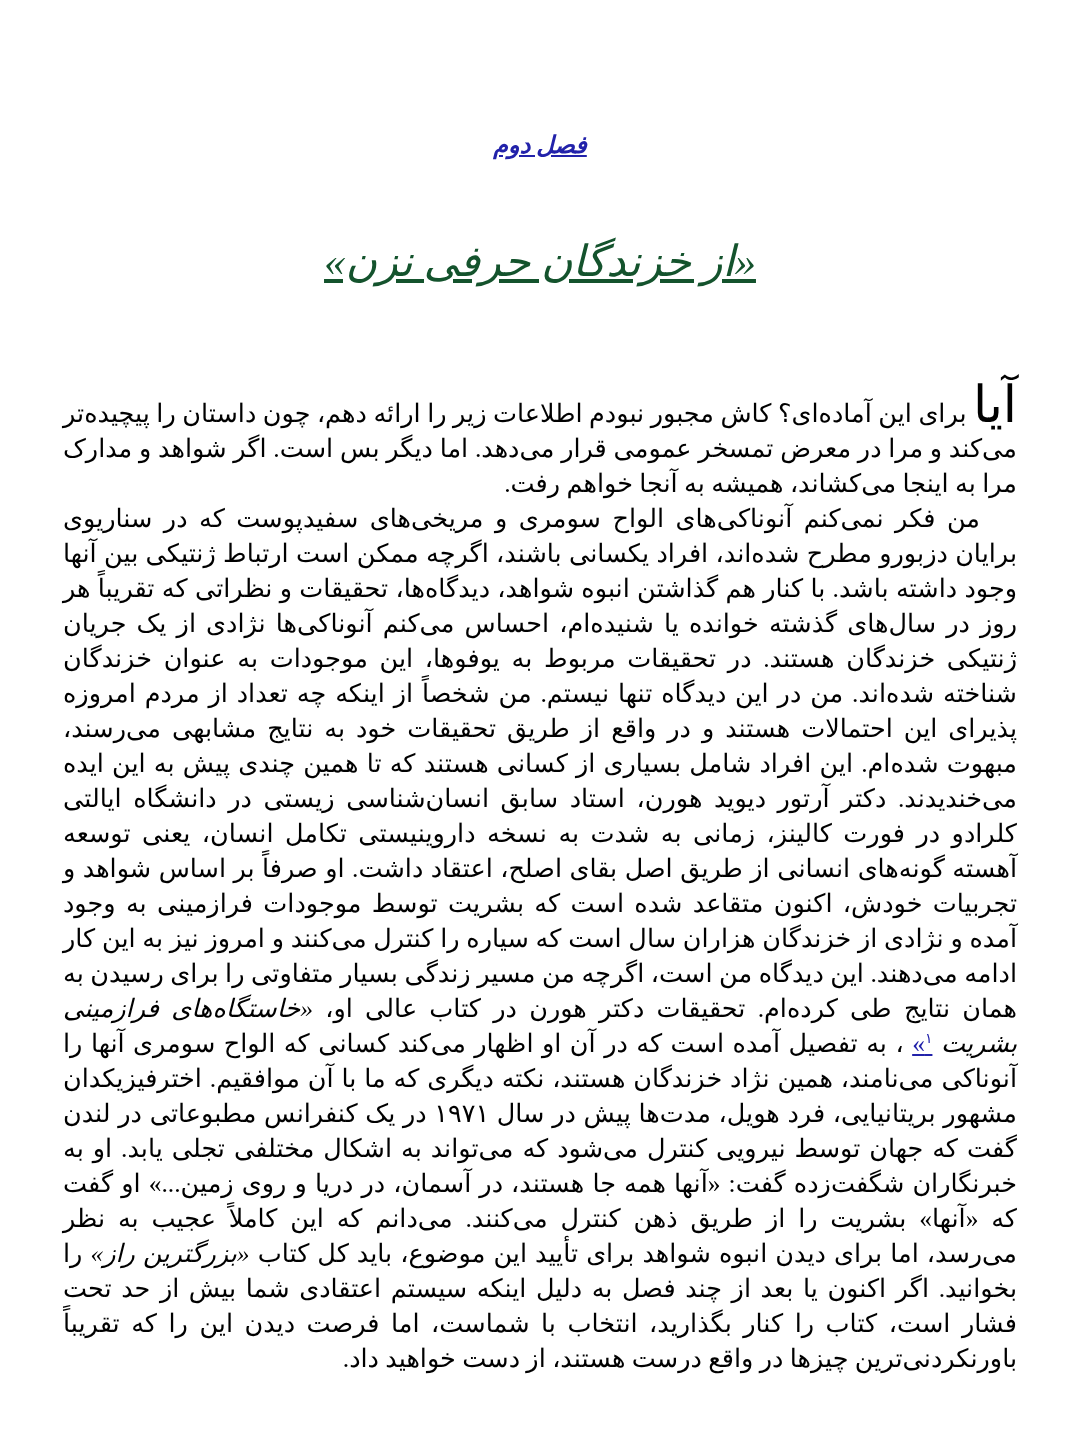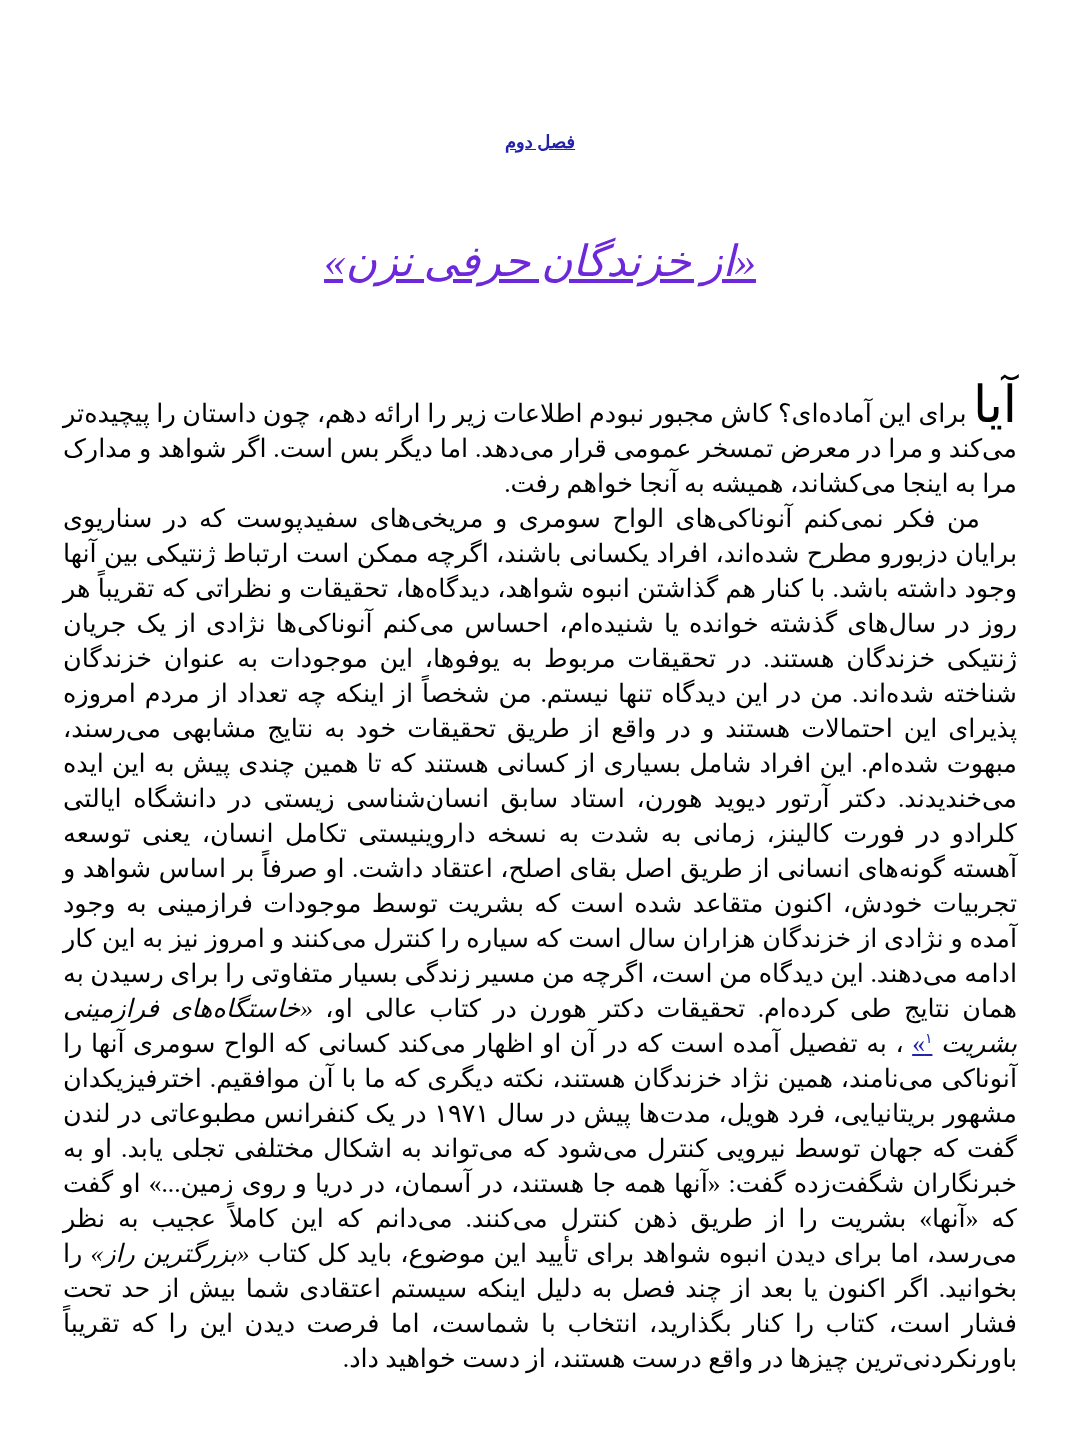--- a/index.html
+++ b/index.html
@@ -16,42 +16,43 @@
     font-family: "Liberation Serif", "DejaVu Serif", serif;
     color: #000000;
     overflow: hidden;
   }
   .chapter-heading {
     position: absolute;
     top: 131px;
     left: 0;
     width: 100%;
     text-align: center;
-    font-size: 18px;
+    font-size: 24px;
     font-weight: bold;
+    font-style: italic;
   }
   .chapter-heading a {
     color: #2222aa;
     text-decoration: underline;
     cursor: pointer;
   }
   .doc-title {
     position: absolute;
     top: 236px;
     left: 0;
     width: 100%;
     text-align: center;
     font-size: 43px;
     font-style: italic;
     font-weight: normal;
     margin: 0;
     letter-spacing: 1px;
   }
   .doc-title a {
-    color: #6d28d9;
+    color: #14532d;
     text-decoration: underline;
     cursor: pointer;
   }
   .body-text {
     position: absolute;
     top: 388px;
     right: 63px;
     width: 954px;
     font-size: 25.5px;
     line-height: 35px;

